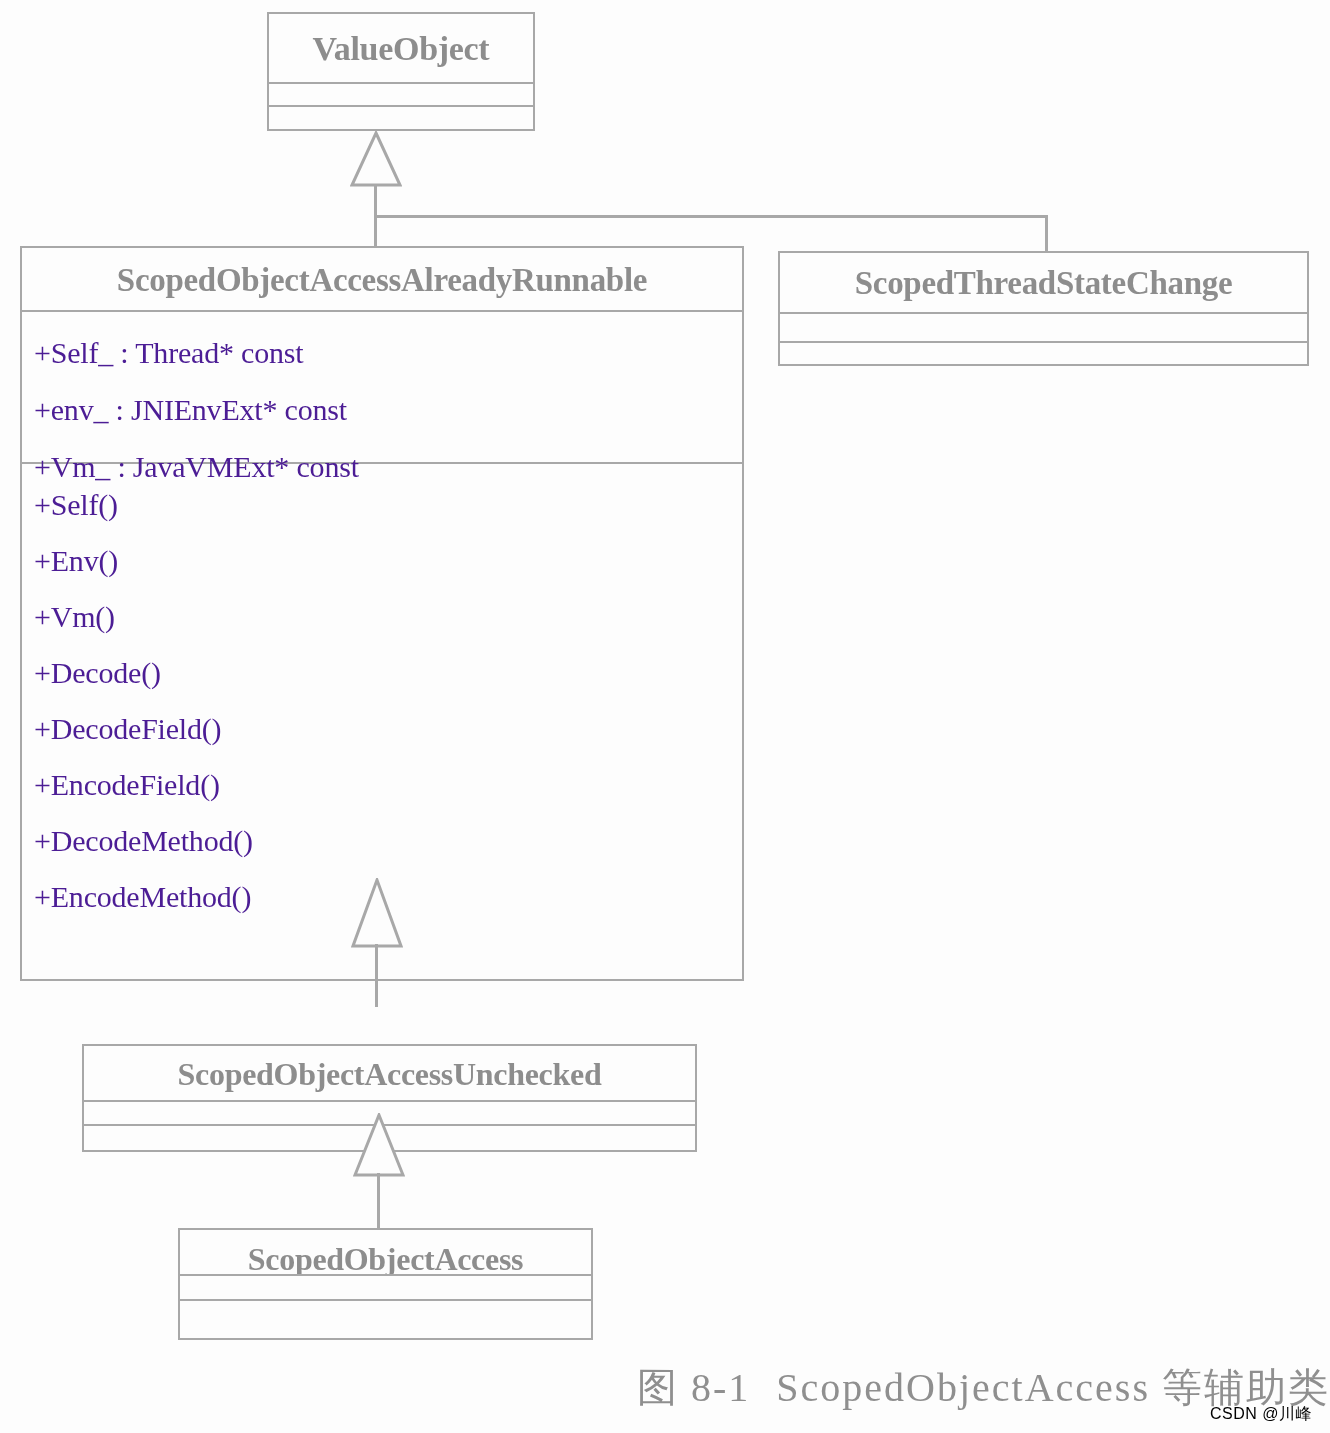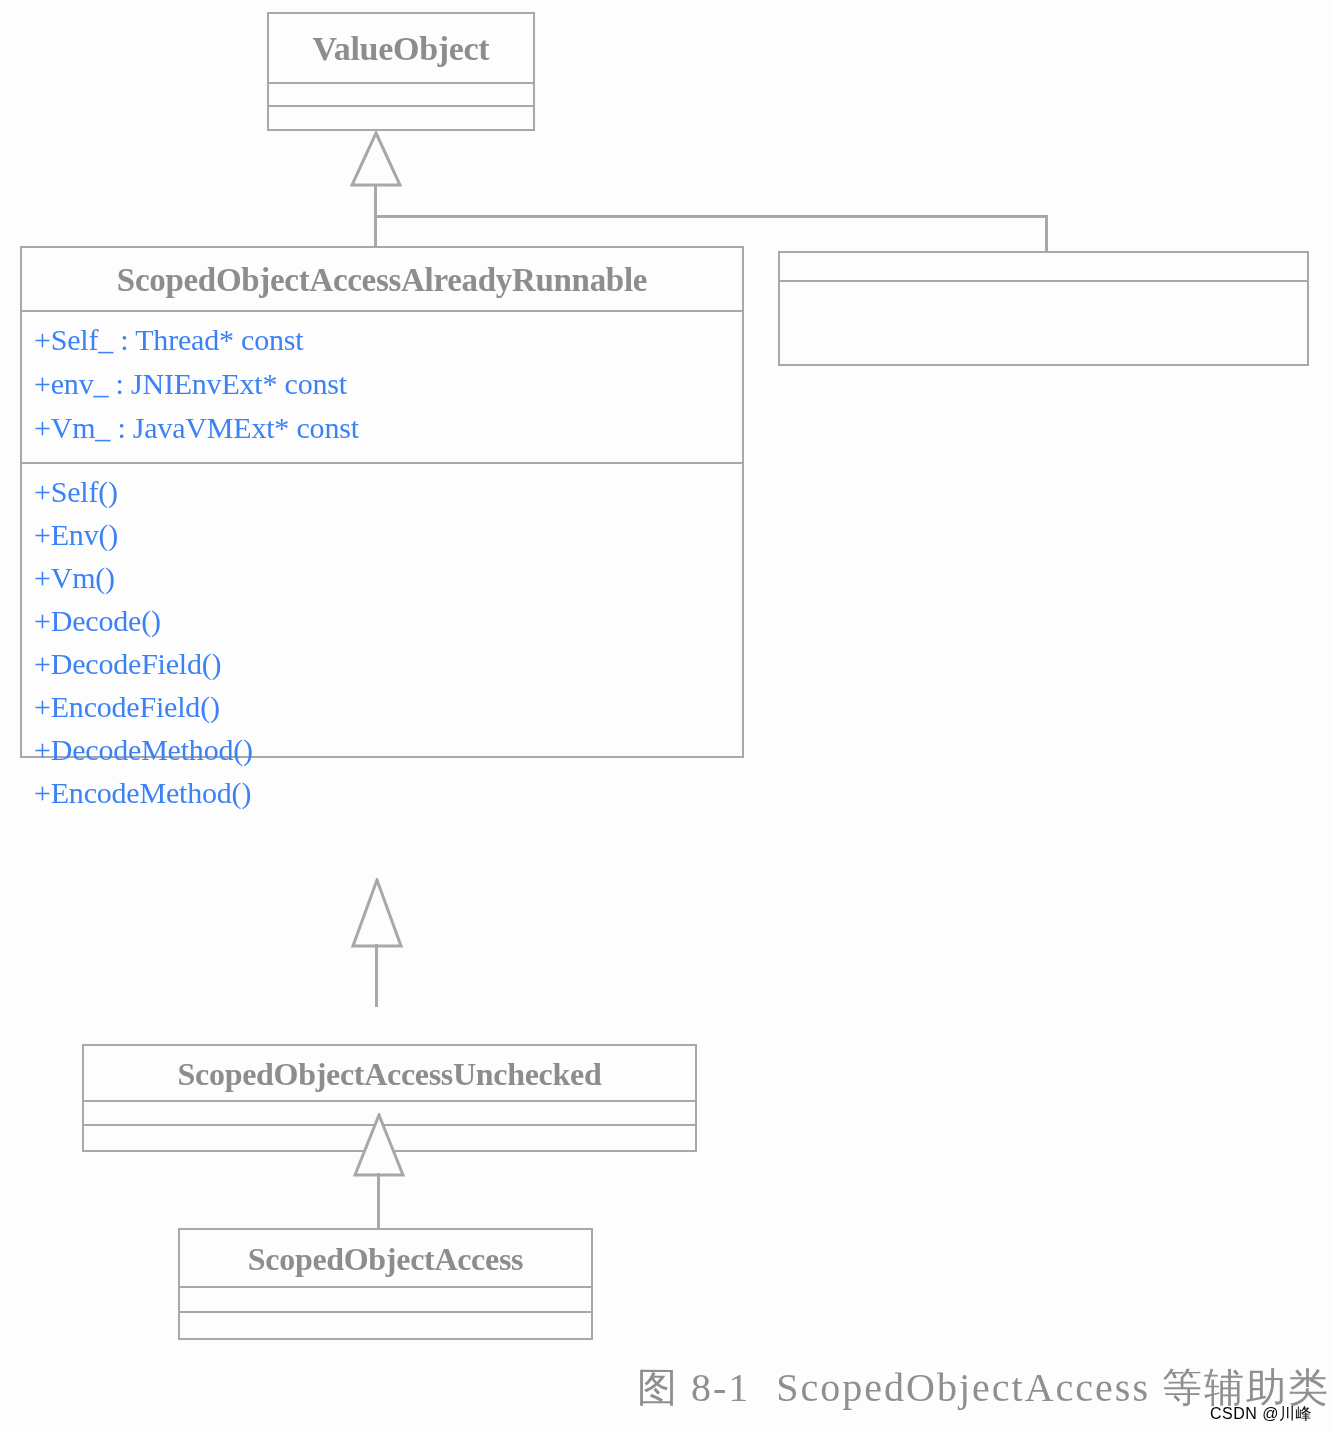--- a/index.html
+++ b/index.html
@@ -43,45 +43,46 @@
   }
   .uml-attrs, .uml-ops {
     box-sizing: border-box;
     padding: 6px 0 6px 12px;
   }
   .uml-attrs {
     border-bottom: 2px solid #a8a8a8;
   }
   .uml-row {
     white-space: nowrap;
-    color: #3b82f6;
+    color: #4c1d95;
     letter-spacing: -0.2px;
+    margin-top: 13px;
   }
 
   
   #class-value-object      { left: 240px; top: 12px;   width: 268px; height: 119px; margin-left: 27px; }
   #class-value-object .uml-title { height: 70px; line-height: 70px; font-size: 34px; }
   #class-value-object .uml-compartment { height: 23px; }
 
-  #class-soaar             { left: 20px;  top: 246px;  width: 724px; height: 512px; }
+  #class-soaar             { left: 20px;  top: 246px;  width: 724px; height: 735px; }
   #class-soaar .uml-title  { height: 64px; line-height: 64px; font-size: 33px; }
   #class-soaar .uml-attrs  { height: 152px; }
   #class-soaar .uml-attrs .uml-row { font-size: 30px; line-height: 44px; }
   #class-soaar .uml-ops .uml-row   { font-size: 30px; line-height: 43px; }
 
   #class-stsc              { left: 778px; top: 251px;  width: 531px; height: 115px; }
   #class-stsc .uml-title   { height: 61px; line-height: 61px; font-size: 33px; }
   #class-stsc .uml-compartment { height: 29px; }
 
   #class-soau              { left: 82px;  top: 1044px; width: 615px; height: 108px; }
   #class-soau .uml-title   { height: 56px; line-height: 56px; font-size: 32px; }
   #class-soau .uml-compartment { height: 24px; }
 
   #class-soa               { left: 178px; top: 1228px; width: 415px; height: 112px; }
-  #class-soa .uml-title    { height: 58px; line-height: 58px; font-size: 32px; }
+  #class-soa .uml-title    { height: 46px; line-height: 58px; font-size: 32px; }
   #class-soa .uml-compartment { height: 25px; }
 
   
   .conn {
     position: absolute;
     background: #a8a8a8;
   }
   .conn-v { width: 3px; }
   .conn-h { height: 3px; }
 
@@ -151,20 +152,21 @@
       <div class="uml-row">+Vm()</div>
       <div class="uml-row">+Decode()</div>
       <div class="uml-row">+DecodeField()</div>
       <div class="uml-row">+EncodeField()</div>
       <div class="uml-row">+DecodeMethod()</div>
       <div class="uml-row">+EncodeMethod()</div>
     </div>
   </div>
 
   <div class="uml-class" id="class-stsc">
+    <div class="uml-title">ScopedThreadStateChange</div>
     <div class="uml-compartment"></div>
     <div class="uml-compartment last"></div>
   </div>
 
   <div class="tri" style="left:351px; top:878px;">
     <svg width="52" height="70" viewBox="0 0 52 70">
       <polygon points="26,2 50,68 2,68" fill="#fdfdfd" stroke="#a8a8a8" stroke-width="3"></polygon>
     </svg>
   </div>
   <div class="conn conn-v" style="left:375px; top:944px; height:63px;"></div>

